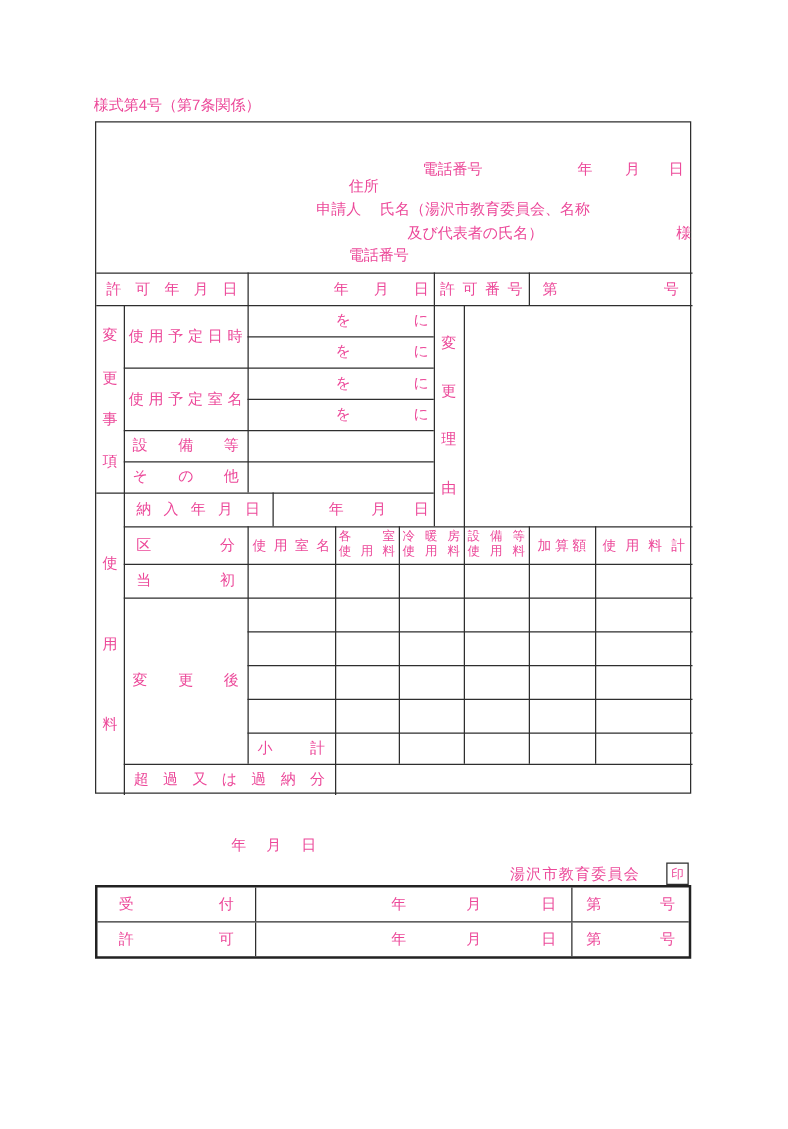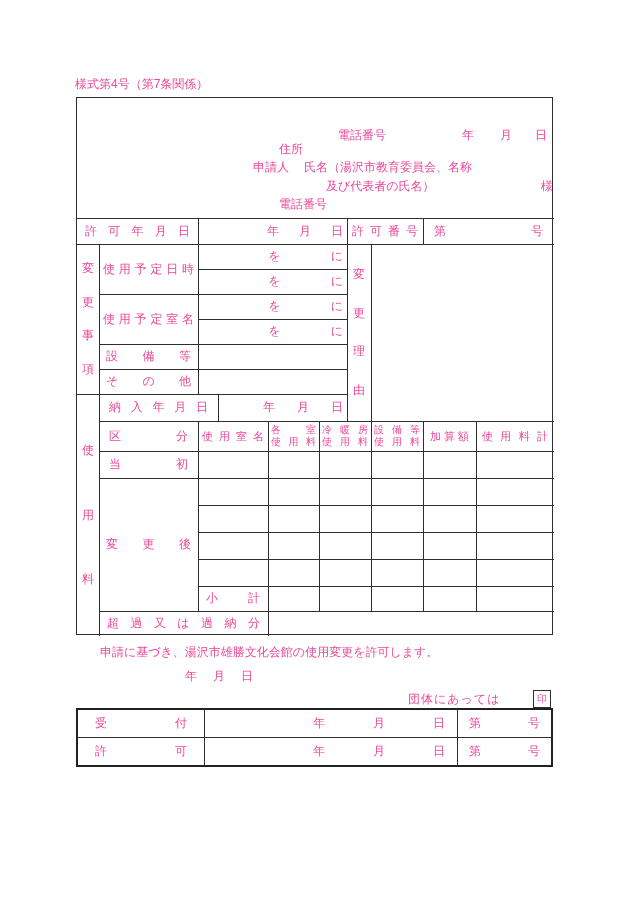--- a/index.html
+++ b/index.html
@@ -255,29 +255,28 @@
         <span>超</span>
         <span>過</span>
         <span>又</span>
         <span>は</span>
         <span>過</span>
         <span>納</span>
         <span>分</span>
       </div>
   </div>
 
-  <div class="t" style="left:100px;top:645px;">申請に基づき、湯沢市雄勝文化会館の使用変更を許可します。</div>
 
   <div class="t" style="left:185px;top:669px;display:flex;gap:16px;">
     <span>年</span>
     <span>月</span>
     <span>日</span>
   </div>
 
-  <div class="t" style="left:408px;top:692px;letter-spacing:1px;">団体にあっては</div>
+  <div class="t" style="left:408px;top:692px;letter-spacing:1px;">湯沢市教育委員会</div>
   <div class="seal" style="left:533px;top:690px;width:18px;height:18px;">
     <span>印</span>
   </div>
 
   <div class="rtbl" style="left:76px;top:708px;width:477px;height:59px;">
     <div class="rrow first">
       <div class="rcell rlabel">
           <span>受</span>
           <span>付</span>
         </div>

